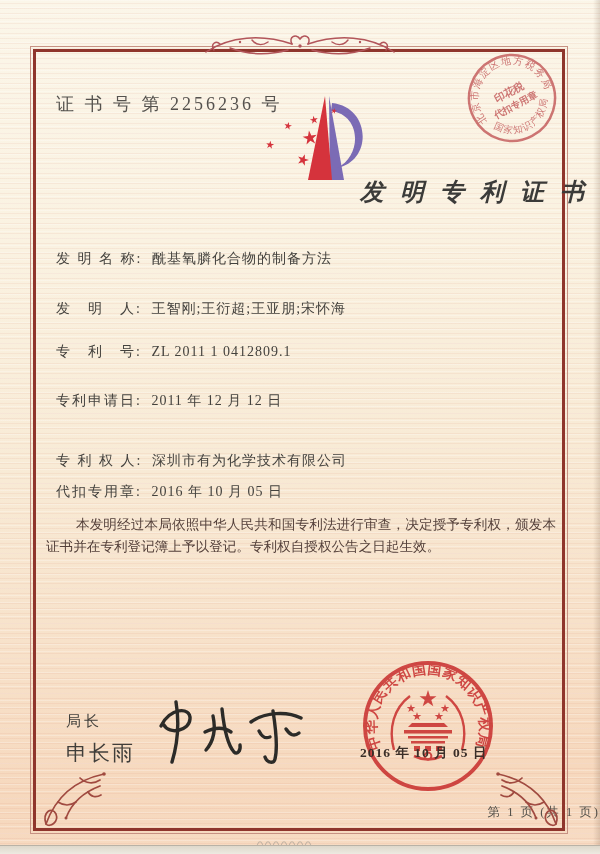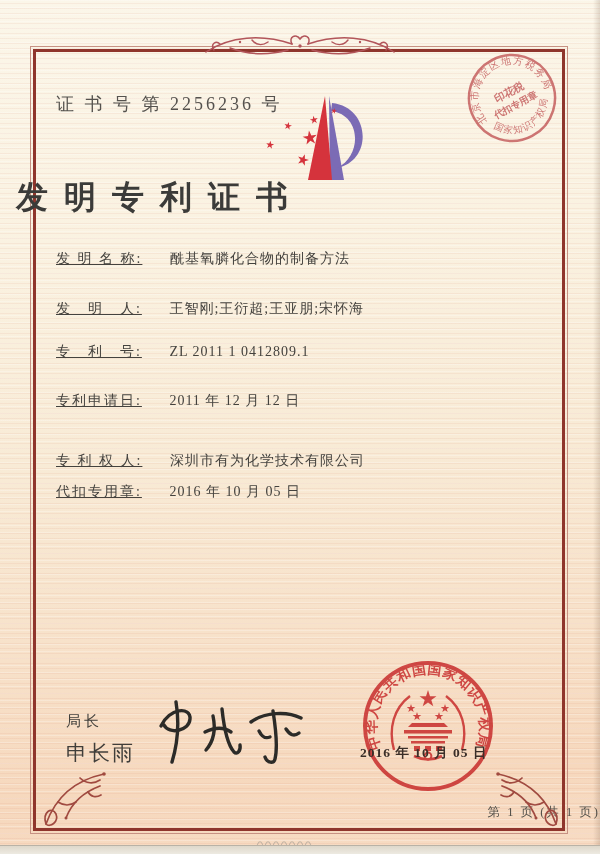--- a/index.html
+++ b/index.html
@@ -10,25 +10,25 @@
   }
   .page::before{content:"";position:absolute;inset:0;pointer-events:none;
     background:
       repeating-linear-gradient(0deg, rgba(216,126,108,0.10) 0 1px, transparent 1px 5px),
       repeating-linear-gradient(0deg, transparent 0 6px, rgba(255,255,255,0.25) 6px 7px);
   }
   .frame-outer{position:absolute;left:30px;top:46px;width:536px;height:786px;
     border:1px solid #c79183;}
   .frame-inner{position:absolute;inset:2px;border:3px solid #8f352c;}
   .cert-no{position:absolute;left:56px;top:92px;font-size:18px;letter-spacing:3px;color:#55524e;}
-  .title{position:absolute;left:0;right:0;top:176px;text-align:left;
-    font-size:32px;font-weight:700;color:#3b3b39;letter-spacing:16px;text-indent:16px;}
+  .title{position:absolute;left:0;right:0;top:176px;text-align:right;
+    font-size:24px;font-weight:700;color:#3b3b39;letter-spacing:16px;text-indent:16px;font-style:italic;}
   .field{position:absolute;left:56px;font-size:14px;color:#44423e;white-space:nowrap;}
-  .field .flabel{letter-spacing:2px;text-decoration:underline;}
-  .field .fvalue{letter-spacing:1px;margin-left:24px;}
+  .field .flabel{letter-spacing:2px;margin-right:6px;}
+  .field .fvalue{letter-spacing:1px;}
   .f0{top:250px}.f1{top:300px}.f2{top:343px}.f3{top:392px}.f4{top:452px}.f5{top:483px}
   .body-text{position:absolute;left:46px;right:44px;top:514px;
     font-size:13.6px;line-height:21.8px;color:#54403a;text-align:justify;}
   .body-text p{margin:0;text-indent:2.2em;}
   .sig-title{position:absolute;left:66px;top:712px;font-size:15px;letter-spacing:3px;color:#403e3a;}
   .sig-name{position:absolute;left:66px;top:739px;font-size:21px;letter-spacing:2px;color:#403e3a;}
   .sig-hand{position:absolute;left:145px;top:692px;}
   .seal-tax{position:absolute;left:456px;top:42px;mix-blend-mode:multiply;opacity:.78;}
   .seal-office{position:absolute;left:358px;top:656px;mix-blend-mode:multiply;opacity:.9;}
   .issue-date{position:absolute;left:360px;top:744px;font-size:13.5px;letter-spacing:1px;
@@ -135,20 +135,21 @@
   <div class="field f4">
     <span class="flabel">专 利 权 人:</span>
     <span class="fvalue">深圳市有为化学技术有限公司</span>
   </div>
   <div class="field f5">
     <span class="flabel">代扣专用章:</span>
     <span class="fvalue">2016 年 10 月 05 日</span>
   </div>
 
   <div class="body-text">
+    <p>本发明经过本局依照中华人民共和国专利法进行审查，决定授予专利权，颁发本证书并在专利登记簿上予以登记。专利权自授权公告之日起生效。</p>
   </div>
 
   <div class="sig-title">局长</div>
   <div class="sig-name">申长雨</div>
 
   <svg class="sig-hand" width="175" height="78" viewBox="0 0 175 78">
     <g fill="none" stroke="#2c2b28" stroke-width="3.4" stroke-linecap="round" stroke-linejoin="round">
       <path d="M16,34 C24,16 46,14 45,27 C44,39 24,43 19,33"></path>
       <path d="M31,10 C34,28 33,50 27,70"></path>
       <path d="M68,24 C71,38 68,50 61,58"></path>

